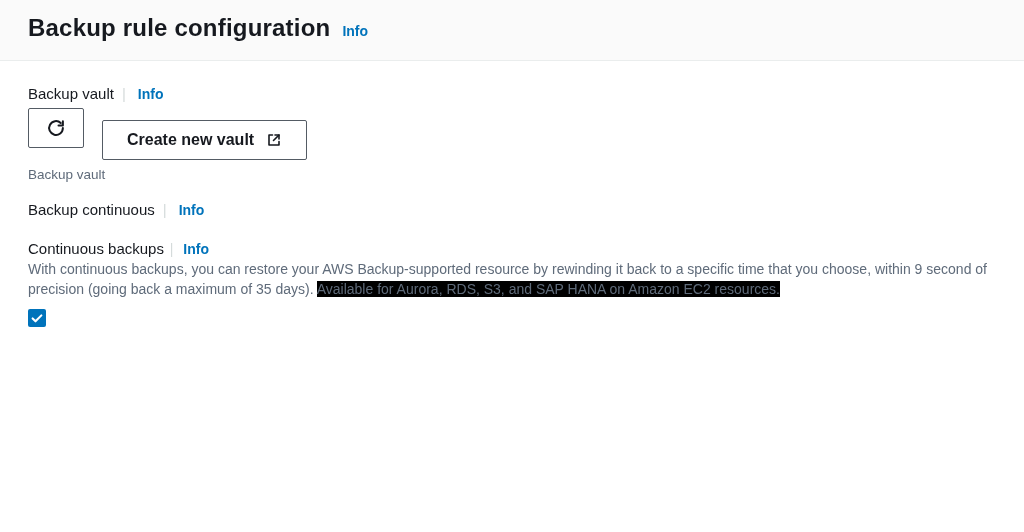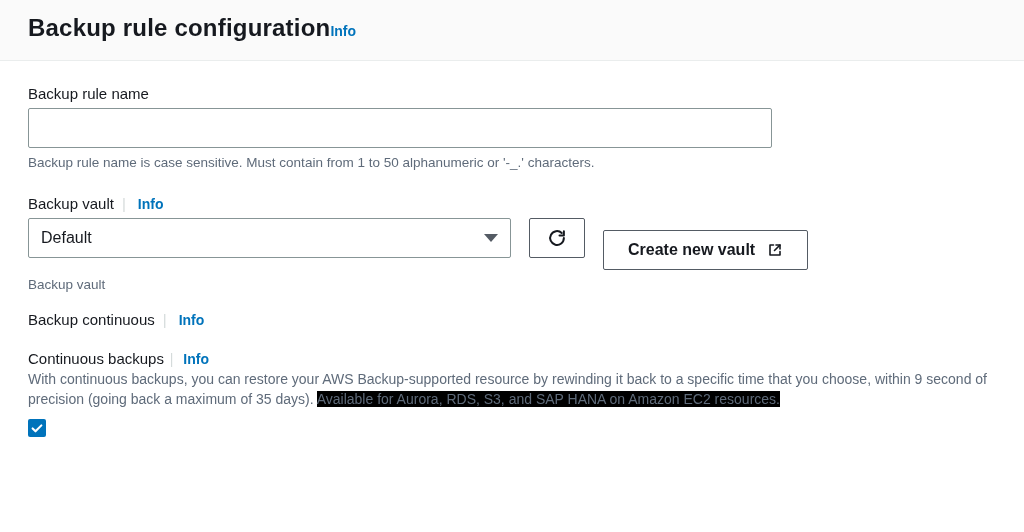--- a/index.html
+++ b/index.html
@@ -12,20 +12,21 @@
   }
   .panel {
     width: 1024px;
   }
   .header {
     background: #fafafa;
     border-bottom: 1px solid #eaeded;
     padding: 14px 28px 18px 28px;
     display: flex;
     align-items: baseline;
+    gap: 12px;
   }
   .header h1 {
     margin: 0;
     font-size: 24px;
     font-weight: 700;
     letter-spacing: 0.2px;
   }
   .info-link {
     color: #0073bb;
     font-size: 14px;
@@ -163,39 +164,28 @@
 
 <div class="panel">
 
   <div class="header">
     <h1>Backup rule configuration</h1>
     <span class="info-link">Info</span>
   </div>
 
   <div class="body">
 
-    <div class="field-block">
-      <div class="field-label">
-        <span>Backup rule name</span>
-      </div>
-      <input type="text" class="text-input" value="" style="">
-      <div class="hint">Backup rule name is case sensitive. Must contain from 1 to 50 alphanumeric or '-_.' characters.</div>
-    </div>
 
     <div class="field-block small-gap">
       <div class="field-label">
         <span>Backup vault</span>
         <span class="info-divider">|</span>
         <span class="info-link">Info</span>
       </div>
       <div class="vault-row">
-        <div class="select-control">
-          <span>Default</span>
-          <span class="caret"></span>
-        </div>
         <div class="icon-button">
           <svg width="20" height="20" viewBox="0 0 16 16" fill="none" stroke="#16191f" stroke-width="1.6">
             <path d="M13.5 8a5.5 5.5 0 1 1-1.7-3.97" stroke-linecap="round"></path>
             <path d="M13.5 2.5 V6 H10" stroke-linecap="round" stroke-linejoin="round"></path>
           </svg>
         </div>
         <div class="create-vault-btn">
           <span>Create new vault</span>
           <svg width="16" height="16" viewBox="0 0 16 16" fill="none" stroke="#16191f" stroke-width="1.6">
             <path d="M6.5 3 H3 V13 H13 V9.5" stroke-linecap="round" stroke-linejoin="round"></path>

